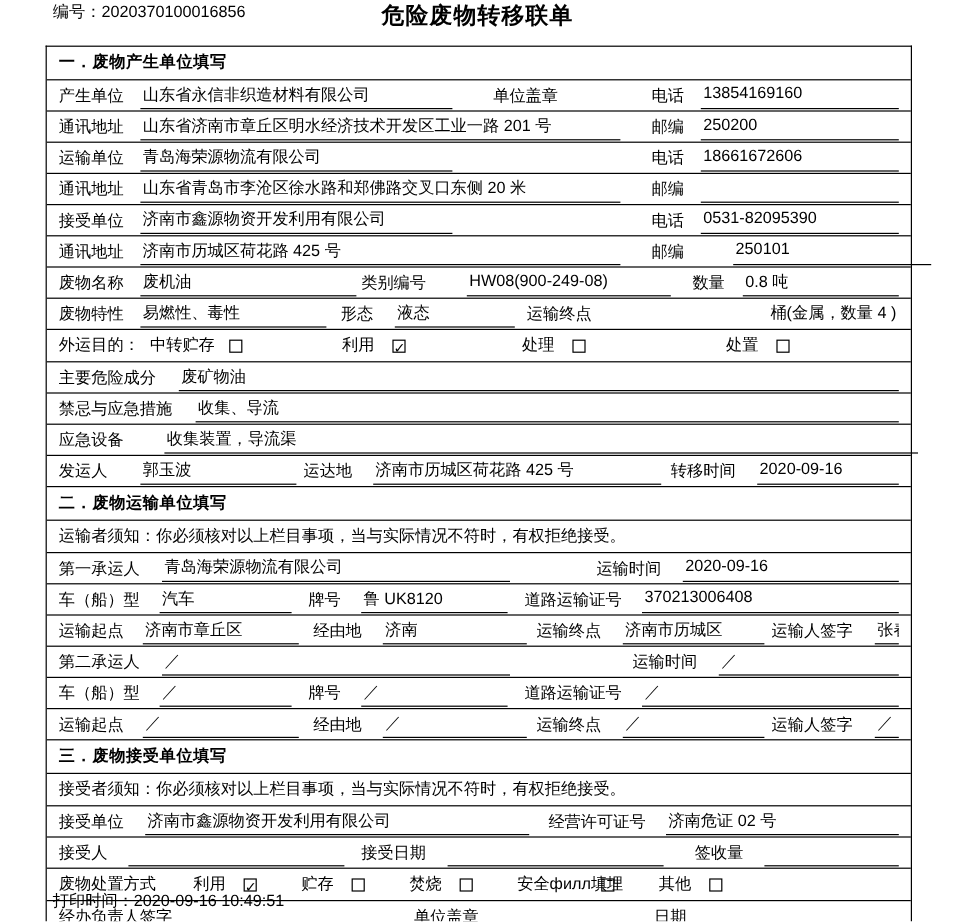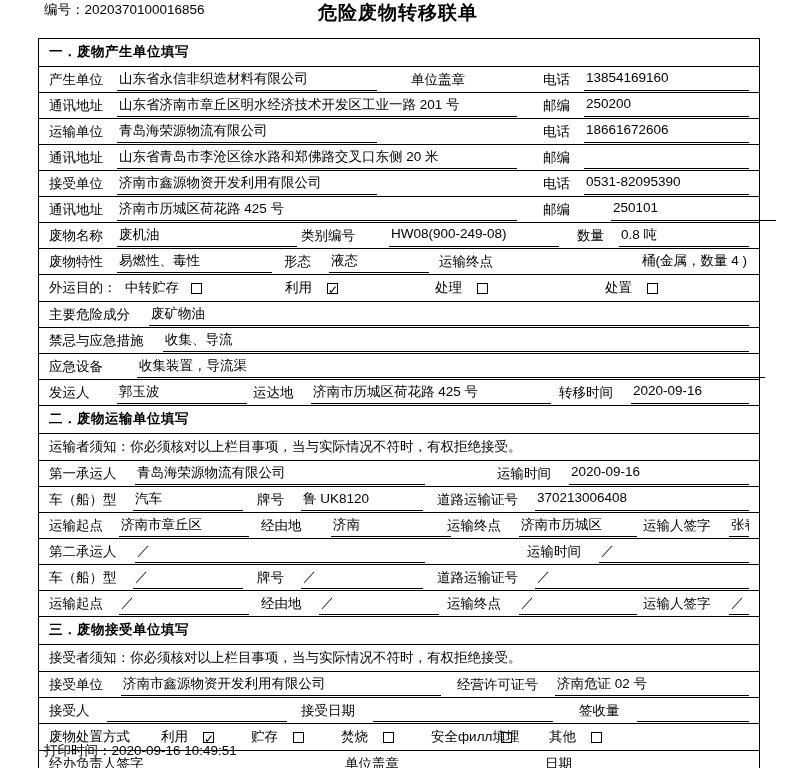--- a/index.html
+++ b/index.html
@@ -233,21 +233,21 @@
       <span class="lbl" style="left:218px">牌号</span>
       <span class="val" style="left:262px;width:122px">鲁 UK8120</span>
       <span class="lbl" style="left:398px">道路运输证号</span>
       <span class="val" style="left:496px;width:214px">370213006408</span>
     </div>
 
     <div class="row">
       <span class="lbl" style="left:10px">运输起点</span>
       <span class="val" style="left:80px;width:130px">济南市章丘区</span>
       <span class="lbl" style="left:222px">经由地</span>
-      <span class="val" style="left:292px;width:120px">济南</span>
+      <span class="val" style="left:280px;width:120px">济南</span>
       <span class="lbl" style="left:408px">运输终点</span>
       <span class="val" style="left:480px;width:118px">济南市历城区</span>
       <span class="lbl" style="left:604px">运输人签字</span>
       <span class="val" style="left:690px;width:20px">张春雷</span>
     </div>
 
     <div class="row">
       <span class="lbl" style="left:10px">第二承运人</span>
       <span class="val" style="left:96px;width:290px">／</span>
       <span class="lbl" style="left:488px">运输时间</span>

